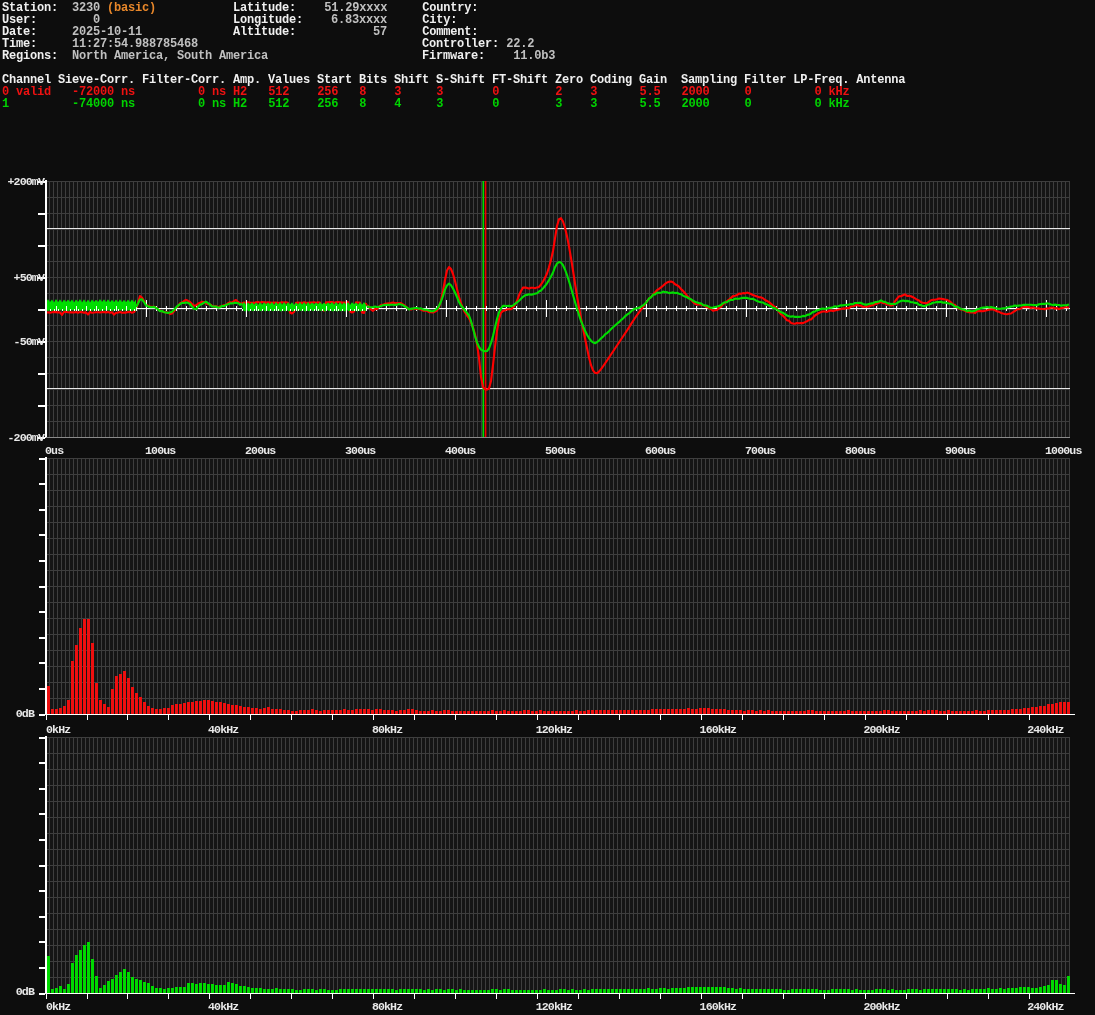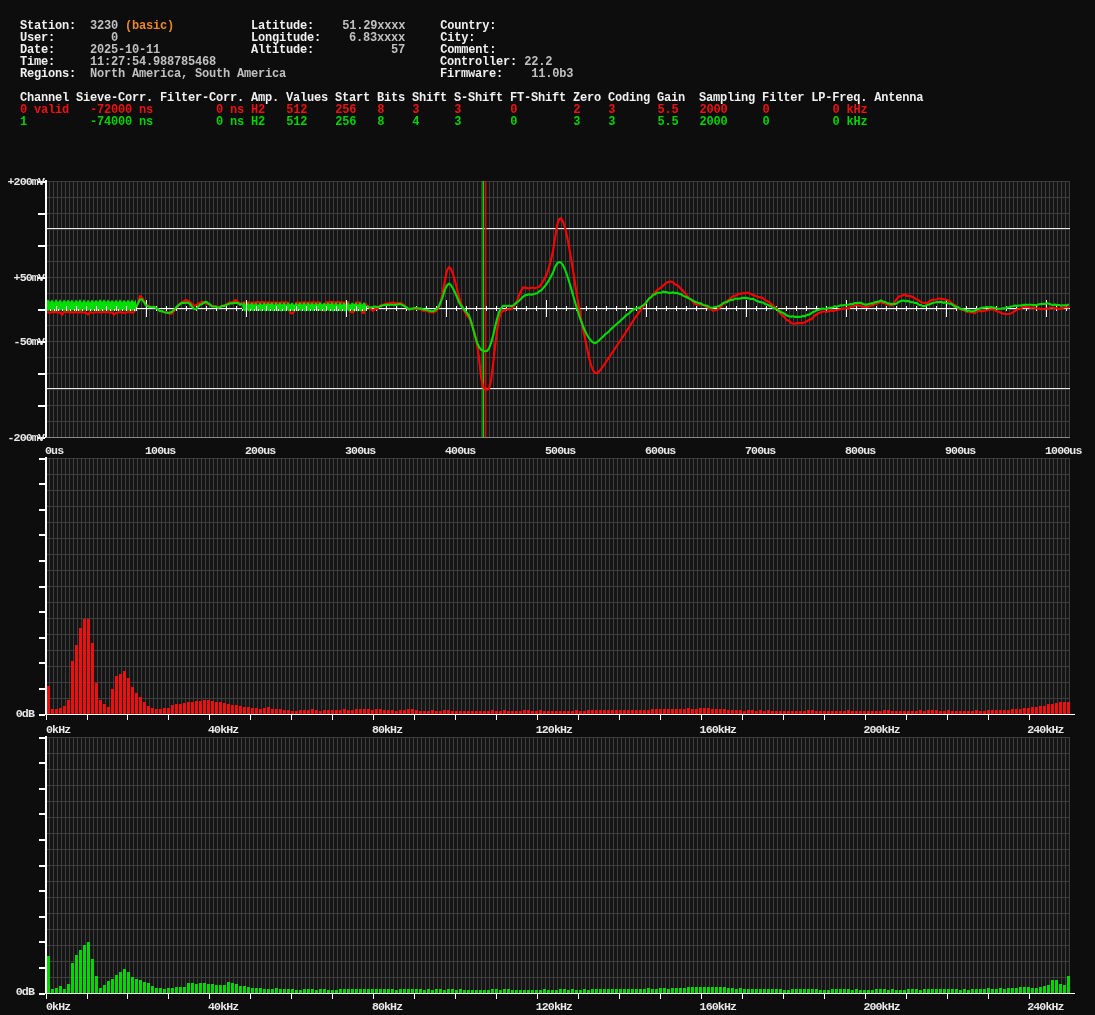--- a/index.html
+++ b/index.html
@@ -1,14 +1,14 @@
 <!DOCTYPE html>
 <html><head><meta charset="utf-8"><style>
 html,body{margin:0;padding:0;background:#0d0d0d;width:1095px;height:1015px;overflow:hidden}
-#t{position:absolute;left:2px;top:2px;margin:18px;font-family:"Liberation Mono",monospace;font-weight:bold;font-size:12px;line-height:12px;letter-spacing:-0.2px;color:#f0f0f0}
+#t{position:absolute;left:2px;top:2px;margin:0;font-family:"Liberation Mono",monospace;font-weight:bold;font-size:12px;line-height:12px;letter-spacing:-0.2px;color:#f0f0f0}
 #t b{font-weight:bold}
 .w{color:#f0f0f0}.v{color:#c0c0c0}.o{color:#e8872a}.r{color:#ee1111}.g{color:#00d300}
 svg{position:absolute;left:0;top:0}
 svg text{text-rendering:optimizeSpeed;font-family:"Liberation Mono",monospace;font-weight:bold;font-size:11.6px;letter-spacing:-0.88px;fill:#e8e8e8;dominant-baseline:central}
 </style></head><body>
 <svg width="1095" height="1015" viewBox="0 0 1095 1015" text-rendering="optimizeSpeed">
 <rect width="1095" height="1015" fill="#0d0d0d"></rect>
 <rect x="46" y="181" width="1024" height="256" fill="#151515"></rect>
 <path d="M49.5 181V437M53.5 181V437M57.5 181V437M61.5 181V437M65.5 181V437M69.5 181V437M73.5 181V437M77.5 181V437M81.5 181V437M85.5 181V437M89.5 181V437M93.5 181V437M97.5 181V437M101.5 181V437M105.5 181V437M109.5 181V437M113.5 181V437M117.5 181V437M121.5 181V437M125.5 181V437M129.5 181V437M133.5 181V437M137.5 181V437M141.5 181V437M145.5 181V437M149.5 181V437M153.5 181V437M157.5 181V437M161.5 181V437M165.5 181V437M169.5 181V437M173.5 181V437M177.5 181V437M181.5 181V437M185.5 181V437M189.5 181V437M193.5 181V437M197.5 181V437M201.5 181V437M205.5 181V437M209.5 181V437M213.5 181V437M217.5 181V437M221.5 181V437M225.5 181V437M229.5 181V437M233.5 181V437M237.5 181V437M241.5 181V437M245.5 181V437M249.5 181V437M253.5 181V437M257.5 181V437M261.5 181V437M265.5 181V437M269.5 181V437M273.5 181V437M277.5 181V437M281.5 181V437M285.5 181V437M289.5 181V437M293.5 181V437M297.5 181V437M301.5 181V437M305.5 181V437M309.5 181V437M313.5 181V437M317.5 181V437M321.5 181V437M325.5 181V437M329.5 181V437M333.5 181V437M337.5 181V437M341.5 181V437M345.5 181V437M349.5 181V437M353.5 181V437M357.5 181V437M361.5 181V437M365.5 181V437M369.5 181V437M373.5 181V437M377.5 181V437M381.5 181V437M385.5 181V437M389.5 181V437M393.5 181V437M397.5 181V437M401.5 181V437M405.5 181V437M409.5 181V437M413.5 181V437M417.5 181V437M421.5 181V437M425.5 181V437M429.5 181V437M433.5 181V437M437.5 181V437M441.5 181V437M445.5 181V437M449.5 181V437M453.5 181V437M457.5 181V437M461.5 181V437M465.5 181V437M469.5 181V437M473.5 181V437M477.5 181V437M481.5 181V437M485.5 181V437M489.5 181V437M493.5 181V437M497.5 181V437M501.5 181V437M505.5 181V437M509.5 181V437M513.5 181V437M517.5 181V437M521.5 181V437M525.5 181V437M529.5 181V437M533.5 181V437M537.5 181V437M541.5 181V437M545.5 181V437M549.5 181V437M553.5 181V437M557.5 181V437M561.5 181V437M565.5 181V437M569.5 181V437M573.5 181V437M577.5 181V437M581.5 181V437M585.5 181V437M589.5 181V437M593.5 181V437M597.5 181V437M601.5 181V437M605.5 181V437M609.5 181V437M613.5 181V437M617.5 181V437M621.5 181V437M625.5 181V437M629.5 181V437M633.5 181V437M637.5 181V437M641.5 181V437M645.5 181V437M649.5 181V437M653.5 181V437M657.5 181V437M661.5 181V437M665.5 181V437M669.5 181V437M673.5 181V437M677.5 181V437M681.5 181V437M685.5 181V437M689.5 181V437M693.5 181V437M697.5 181V437M701.5 181V437M705.5 181V437M709.5 181V437M713.5 181V437M717.5 181V437M721.5 181V437M725.5 181V437M729.5 181V437M733.5 181V437M737.5 181V437M741.5 181V437M745.5 181V437M749.5 181V437M753.5 181V437M757.5 181V437M761.5 181V437M765.5 181V437M769.5 181V437M773.5 181V437M777.5 181V437M781.5 181V437M785.5 181V437M789.5 181V437M793.5 181V437M797.5 181V437M801.5 181V437M805.5 181V437M809.5 181V437M813.5 181V437M817.5 181V437M821.5 181V437M825.5 181V437M829.5 181V437M833.5 181V437M837.5 181V437M841.5 181V437M845.5 181V437M849.5 181V437M853.5 181V437M857.5 181V437M861.5 181V437M865.5 181V437M869.5 181V437M873.5 181V437M877.5 181V437M881.5 181V437M885.5 181V437M889.5 181V437M893.5 181V437M897.5 181V437M901.5 181V437M905.5 181V437M909.5 181V437M913.5 181V437M917.5 181V437M921.5 181V437M925.5 181V437M929.5 181V437M933.5 181V437M937.5 181V437M941.5 181V437M945.5 181V437M949.5 181V437M953.5 181V437M957.5 181V437M961.5 181V437M965.5 181V437M969.5 181V437M973.5 181V437M977.5 181V437M981.5 181V437M985.5 181V437M989.5 181V437M993.5 181V437M997.5 181V437M1001.5 181V437M1005.5 181V437M1009.5 181V437M1013.5 181V437M1017.5 181V437M1021.5 181V437M1025.5 181V437M1029.5 181V437M1033.5 181V437M1037.5 181V437M1041.5 181V437M1045.5 181V437M1049.5 181V437M1053.5 181V437M1057.5 181V437M1061.5 181V437M1065.5 181V437M1069.5 181V437" stroke="#3e3e3e" stroke-width="1" shape-rendering="crispEdges"></path>
 <path d="M46 181.5H1070M46 197.5H1070M46 213.5H1070M46 229.5H1070M46 245.5H1070M46 261.5H1070M46 277.5H1070M46 293.5H1070M46 309.5H1070M46 325.5H1070M46 341.5H1070M46 357.5H1070M46 373.5H1070M46 389.5H1070M46 405.5H1070M46 421.5H1070M46 437.5H1070" stroke="#3e3e3e" stroke-width="1" shape-rendering="crispEdges"></path>

